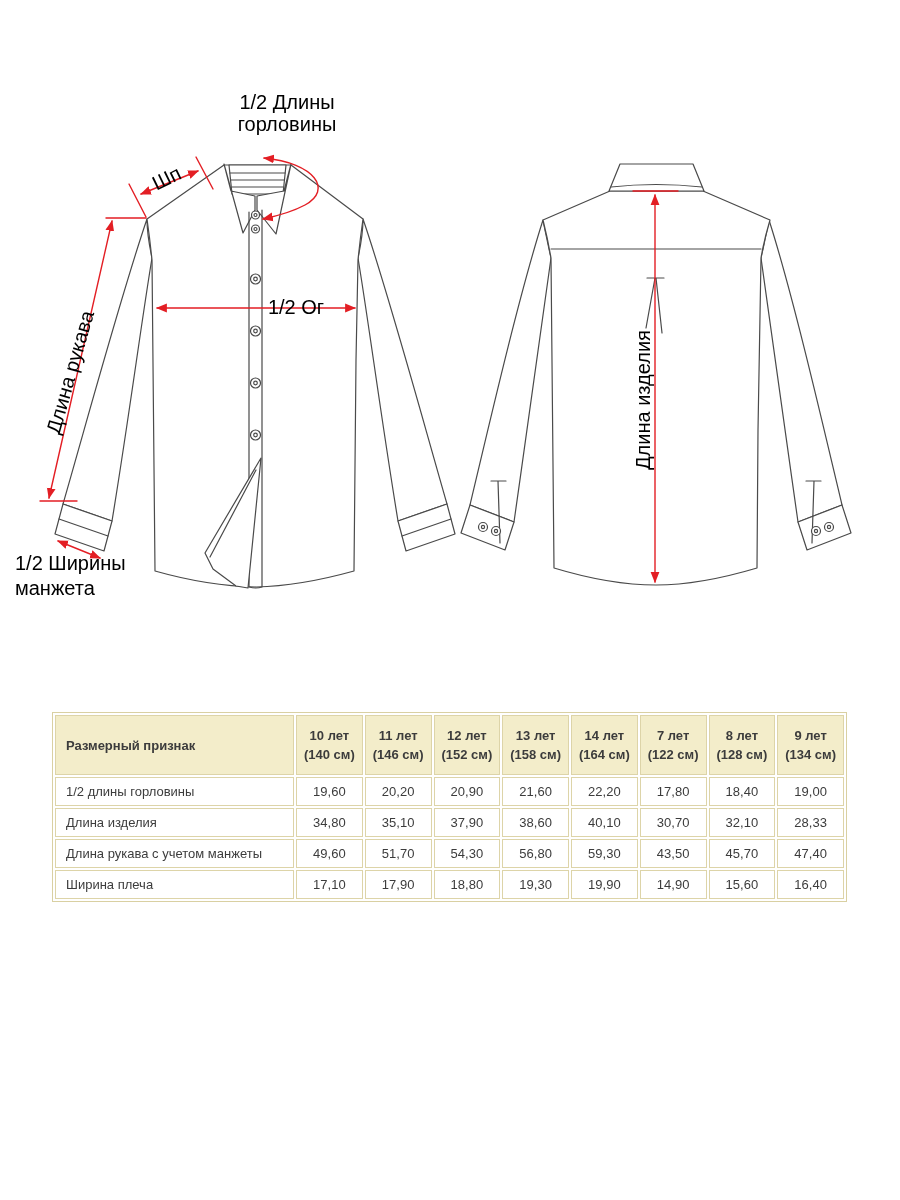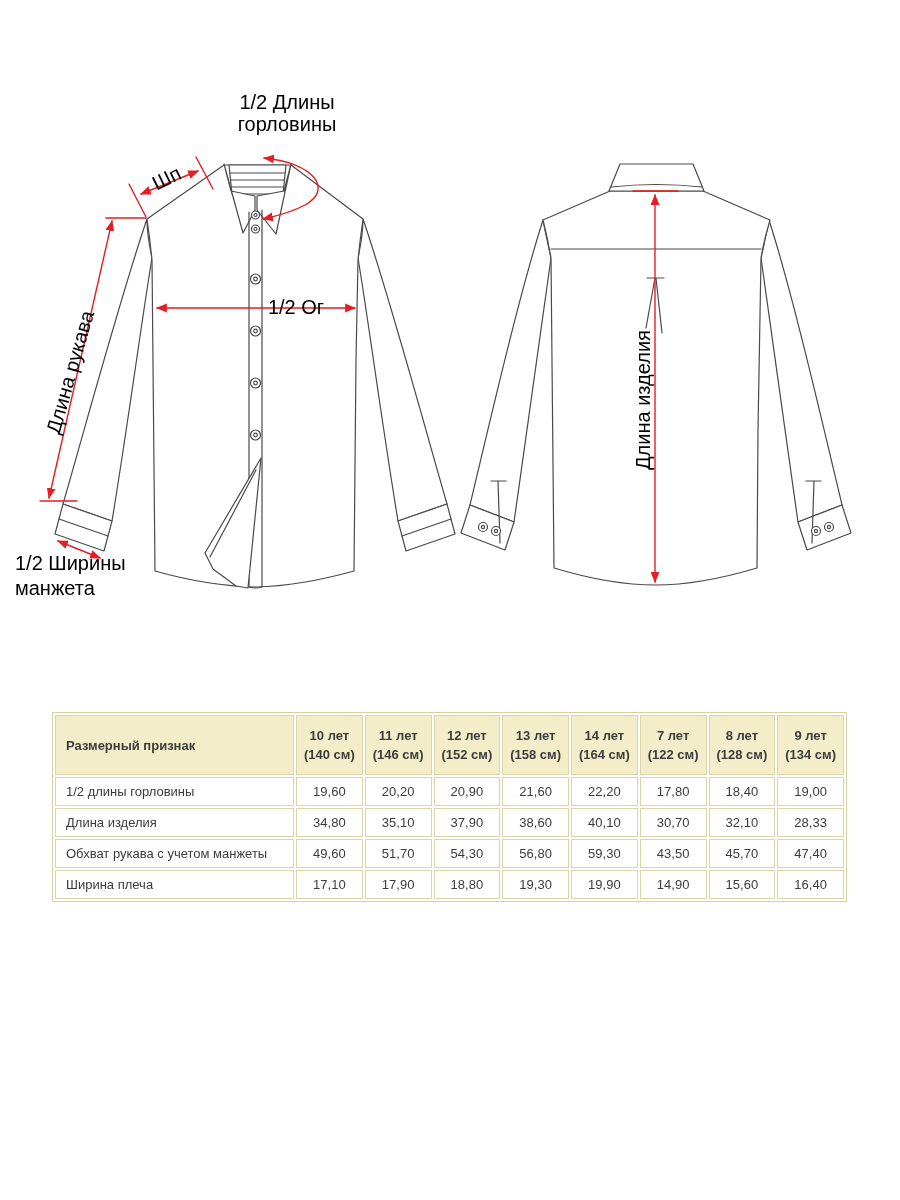--- a/index.html
+++ b/index.html
@@ -206,21 +206,21 @@
         <td>34,80</td>
         <td>35,10</td>
         <td>37,90</td>
         <td>38,60</td>
         <td>40,10</td>
         <td>30,70</td>
         <td>32,10</td>
         <td>28,33</td>
       </tr>
       <tr>
-        <td class="rowlabel">Обхват рукава с учетом манжеты</td>
+        <td class="rowlabel">Длина рукава с учетом манжеты</td>
         <td>49,60</td>
         <td>51,70</td>
         <td>54,30</td>
         <td>56,80</td>
         <td>59,30</td>
         <td>43,50</td>
         <td>45,70</td>
         <td>47,40</td>
       </tr>
       <tr>

